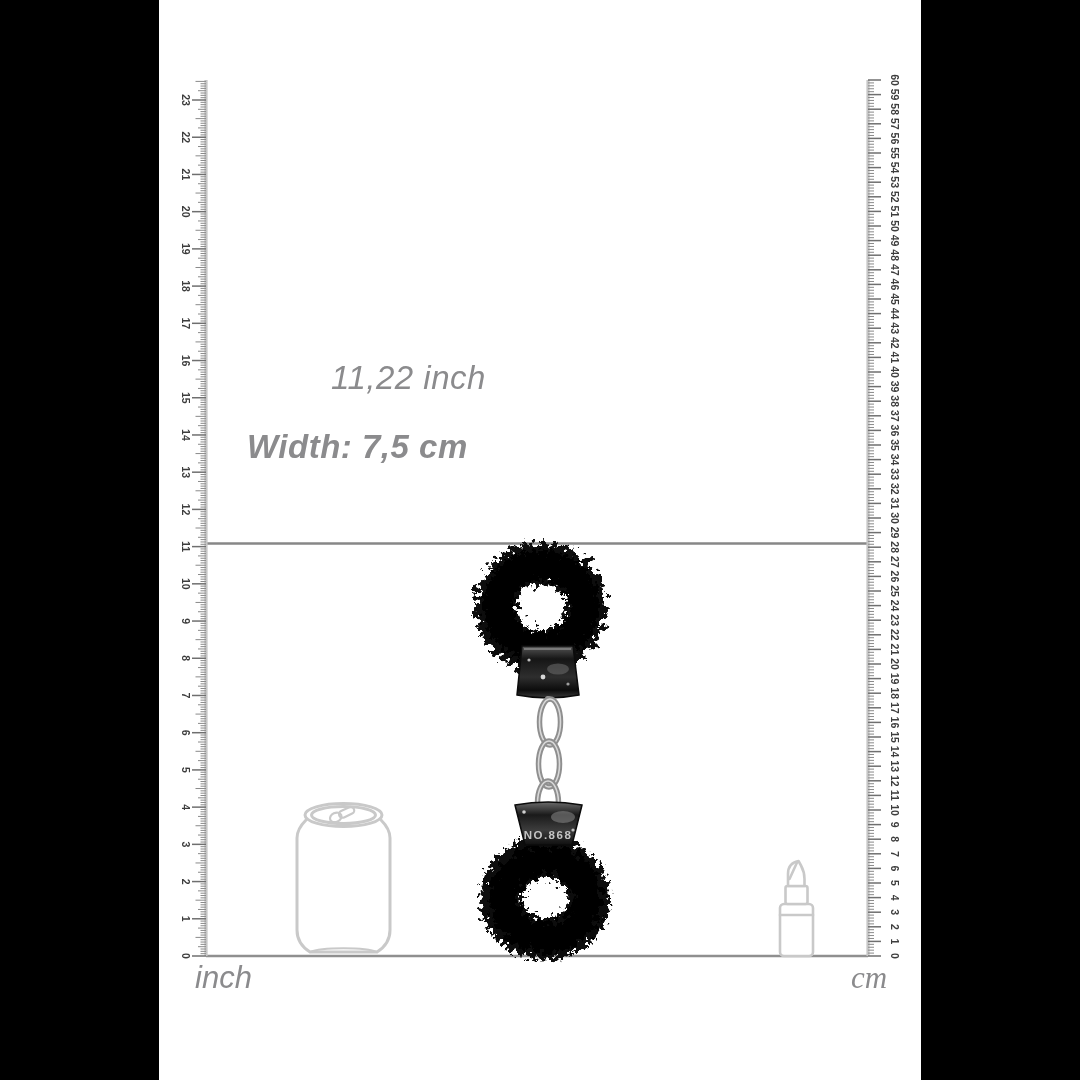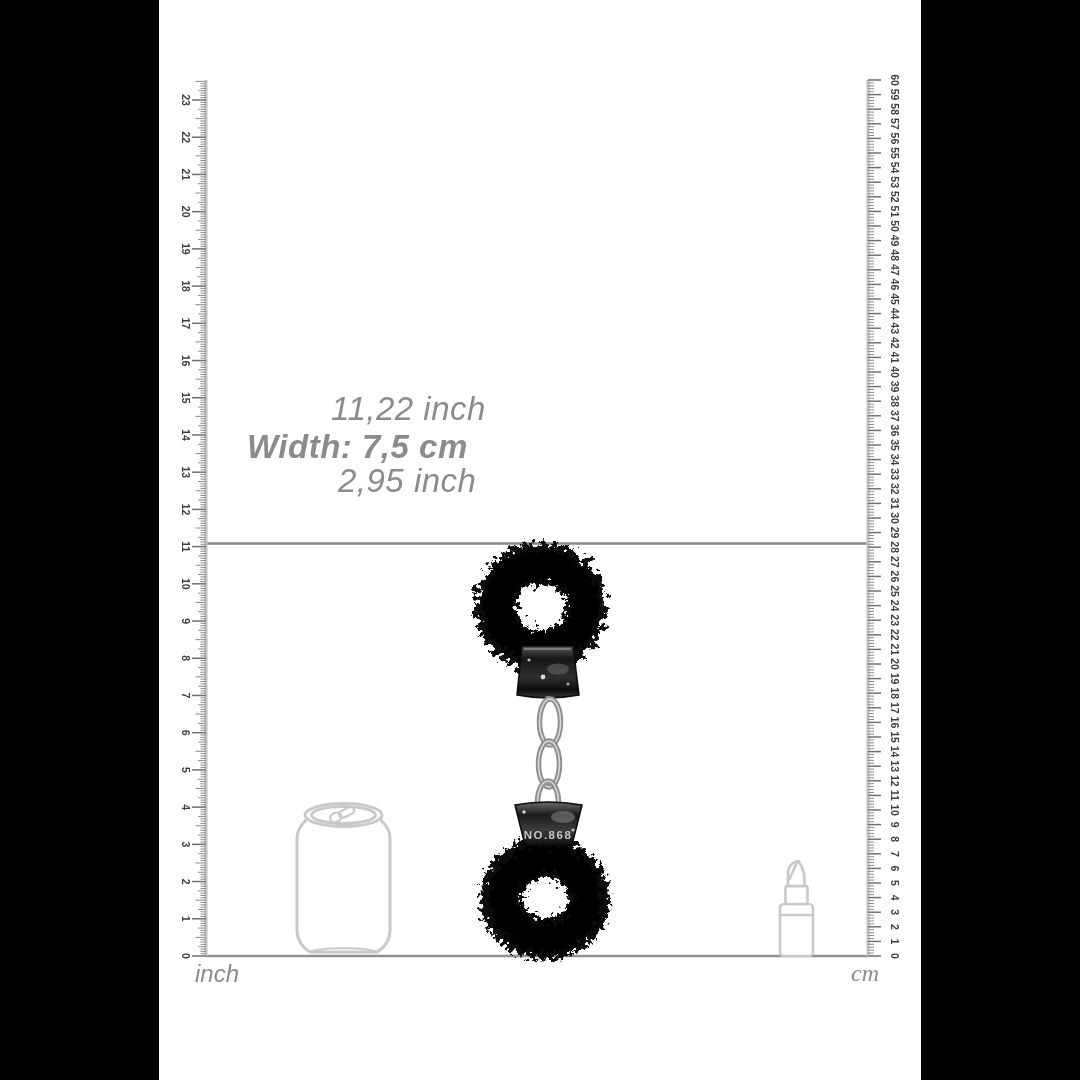--- a/index.html
+++ b/index.html
@@ -1,20 +1,20 @@
 <!DOCTYPE html>
 <html><head>
 <meta charset="utf-8">
 <style>
   html,body{margin:0;padding:0;background:#000;width:1080px;height:1080px;overflow:hidden;}
   .stage{position:relative;width:1080px;height:1080px;background:#000;font-family:"Liberation Sans",sans-serif;}
   .panel{position:absolute;left:159px;top:0;width:762px;height:1080px;background:#fff;}
   .scene{position:absolute;left:0;top:0;}
   .dim-text{position:absolute;font-style:italic;color:#8b8b8d;font-size:33px;white-space:nowrap;letter-spacing:0.5px;}
-  .unit-label{position:absolute;font-style:italic;color:#8b8b8d;font-size:24px;}
+  .unit-label{position:absolute;font-style:italic;color:#8b8b8d;font-size:31px;}
 </style>
 </head>
 <body>
 
 <div class="stage">
   <div class="panel">
 
     <svg class="scene" width="762" height="1080" viewBox="0 0 762 1080">
       <defs>
         <filter id="fur" x="-60%" y="-60%" width="220%" height="220%">
@@ -871,20 +871,19 @@
         <g>
           <path d="M356,805 Q389,799 423,805 L413,845 L366,845 Z" fill="url(#metalGrad2)" stroke="#0b0b0b" stroke-width="1.5"></path>
           <ellipse cx="404" cy="817" rx="12" ry="6" fill="#8a8a8a" opacity="0.55"></ellipse>
           <circle cx="365" cy="812" r="1.8" fill="#cfcfcf"></circle>
           <circle cx="414" cy="830" r="1.6" fill="#bdbdbd"></circle>
           <text x="389" y="839" text-anchor="middle" font-size="11.5" font-weight="bold" fill="#c4c4c4" letter-spacing="1.5" font-family="Liberation Sans, sans-serif">NO.868</text>
         </g>
       </g>
     </svg>
 
-    <div class="dim-text" style="left:172px;top:359px;margin-top:31px;">11,22 inch</div>
+    <div class="dim-text" style="left:172px;top:359px;">11,22 inch</div>
     <div class="dim-text" style="left:88px;top:428px;font-weight:bold;">Width: 7,5 cm</div>
-    <div class="dim-text" style="left:179px;top:462px;">2,95 inch</div>
 
     <div class="unit-label" style="left:36px;top:960px;">inch</div>
     <div class="unit-label" style="left:692px;top:960px;font-family:Liberation Serif, serif;">cm</div>
   </div>
 </div>
 
 </body></html>

